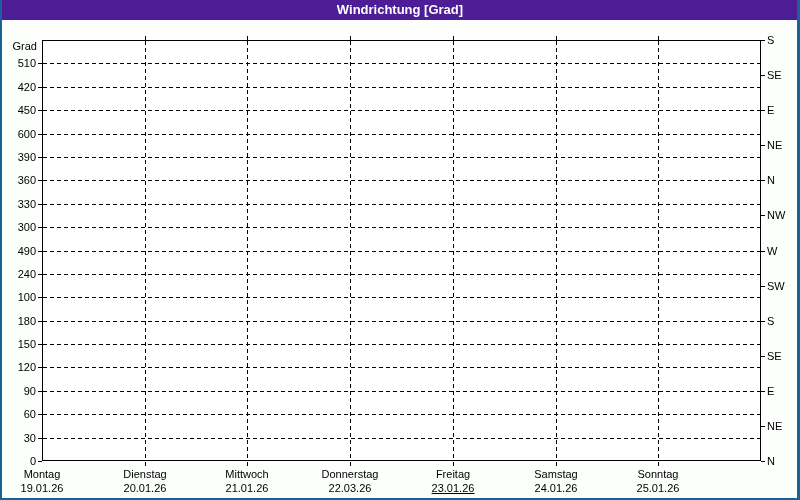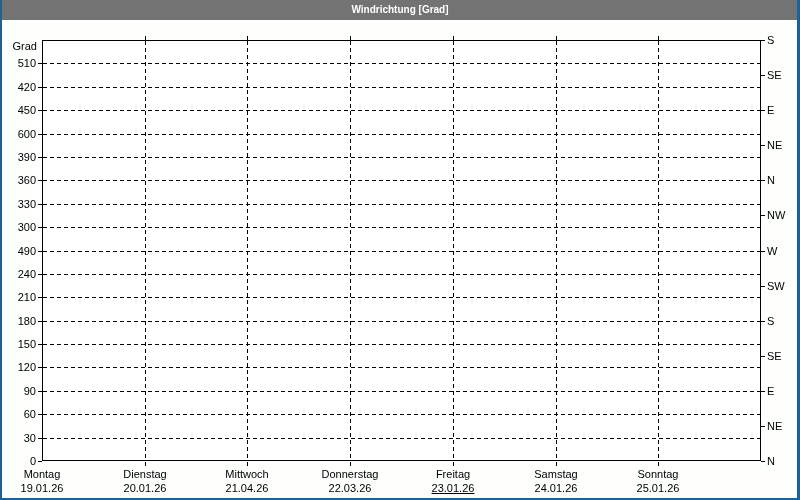--- a/index.html
+++ b/index.html
@@ -3,22 +3,22 @@
 <meta charset="utf-8">
 <style>
   html,body{margin:0;padding:0;}
   body{font-family:"Liberation Sans","DejaVu Sans",sans-serif;}
   .screen{
     position:relative;width:800px;height:500px;overflow:hidden;
     background:#fcfffc;
   }
   .titlebar{
     position:absolute;left:0;top:0;width:800px;height:20px;
-    background:#737373;color:#ffffff;
-    font-size:10px;font-weight:bold;line-height:20px;text-align:center;
+    background:#4c1d95;color:#ffffff;
+    font-size:13px;font-weight:bold;line-height:20px;text-align:center;
   }
   .frame{position:absolute;background:#1d6296;}
   .frame.left{left:0;top:0;width:2px;height:500px;}
   .frame.right{right:0;top:0;width:3px;height:500px;}
   .frame.bottom{left:0;bottom:0;width:800px;height:2px;}
   .plot{
     position:absolute;left:42px;top:40px;width:719px;height:421px;
     box-sizing:border-box;border:1px solid #000;background:#ffffff;
   }
   .hgrid{position:absolute;height:1px;background:repeating-linear-gradient(to right,#000 0 4px,transparent 4px 7px);}
@@ -113,21 +113,21 @@
       <div class="tick" style="left: 658px; top: 462px; width: 1px; height: 4px;"></div>
     </div>
   <div id="layer-labels">
       <div class="lbl num" style="left: 4px; top: 455px;">0</div>
       <div class="lbl num" style="left: 4px; top: 432px;">30</div>
       <div class="lbl num" style="left: 4px; top: 408px;">60</div>
       <div class="lbl num" style="left: 4px; top: 385px;">90</div>
       <div class="lbl num" style="left: 4px; top: 361px;">120</div>
       <div class="lbl num" style="left: 4px; top: 338px;">150</div>
       <div class="lbl num" style="left: 4px; top: 315px;">180</div>
-      <div class="lbl num" style="left: 4px; top: 291px;">210</div>
+      <div class="lbl num" style="left: 4px; top: 291px;">100</div>
       <div class="lbl num" style="left: 4px; top: 268px;">240</div>
       <div class="lbl num" style="left: 4px; top: 245px;">490</div>
       <div class="lbl num" style="left: 4px; top: 221px;">300</div>
       <div class="lbl num" style="left: 4px; top: 198px; text-align: right;">330</div>
       <div class="lbl num" style="left: 4px; top: 174px;">360</div>
       <div class="lbl num" style="left: 4px; top: 151px;">390</div>
       <div class="lbl num" style="left: 4px; top: 128px;">600</div>
       <div class="lbl num" style="left: 4px; top: 104px;">450</div>
       <div class="lbl num" style="left: 4px; top: 81px;">420</div>
       <div class="lbl num" style="left: 4px; top: 57px;">510</div>
@@ -142,21 +142,21 @@
       <div class="lbl compass" style="left: 767px; top: 315px;">S</div>
       <div class="lbl compass" style="left: 767px; top: 350px;">SE</div>
       <div class="lbl compass" style="left: 767px; top: 385px;">E</div>
       <div class="lbl compass" style="left: 767px; top: 420px;">NE</div>
       <div class="lbl compass" style="left: 767px; top: 455px;">N</div>
       <div class="lbl day" style="left: -6px; top: 468px;">Montag</div>
       <div class="lbl day" style="left: -6px; top: 482px;">19.01.26</div>
       <div class="lbl day" style="left: 97px; top: 468px;">Dienstag</div>
       <div class="lbl day" style="left: 97px; top: 482px;">20.01.26</div>
       <div class="lbl day" style="left: 199px; top: 468px;">Mittwoch</div>
-      <div class="lbl day" style="left: 199px; top: 482px;">21.04.26</div>
+      <div class="lbl day" style="left: 199px; top: 482px;">21.01.26</div>
       <div class="lbl day" style="left: 302px; top: 468px;">Donnerstag</div>
       <div class="lbl day" style="left: 302px; top: 482px;">22.03.26</div>
       <div class="lbl day" style="left: 405px; top: 468px;">Freitag</div>
       <div class="lbl day" style="left: 405px; top: 482px; text-decoration: underline;">23.01.26</div>
       <div class="lbl day" style="left: 508px; top: 468px;">Samstag</div>
       <div class="lbl day" style="left: 508px; top: 482px;">24.01.26</div>
       <div class="lbl day" style="left: 610px; top: 468px;">Sonntag</div>
       <div class="lbl day" style="left: 610px; top: 482px;">25.01.26</div>
     </div>
 

